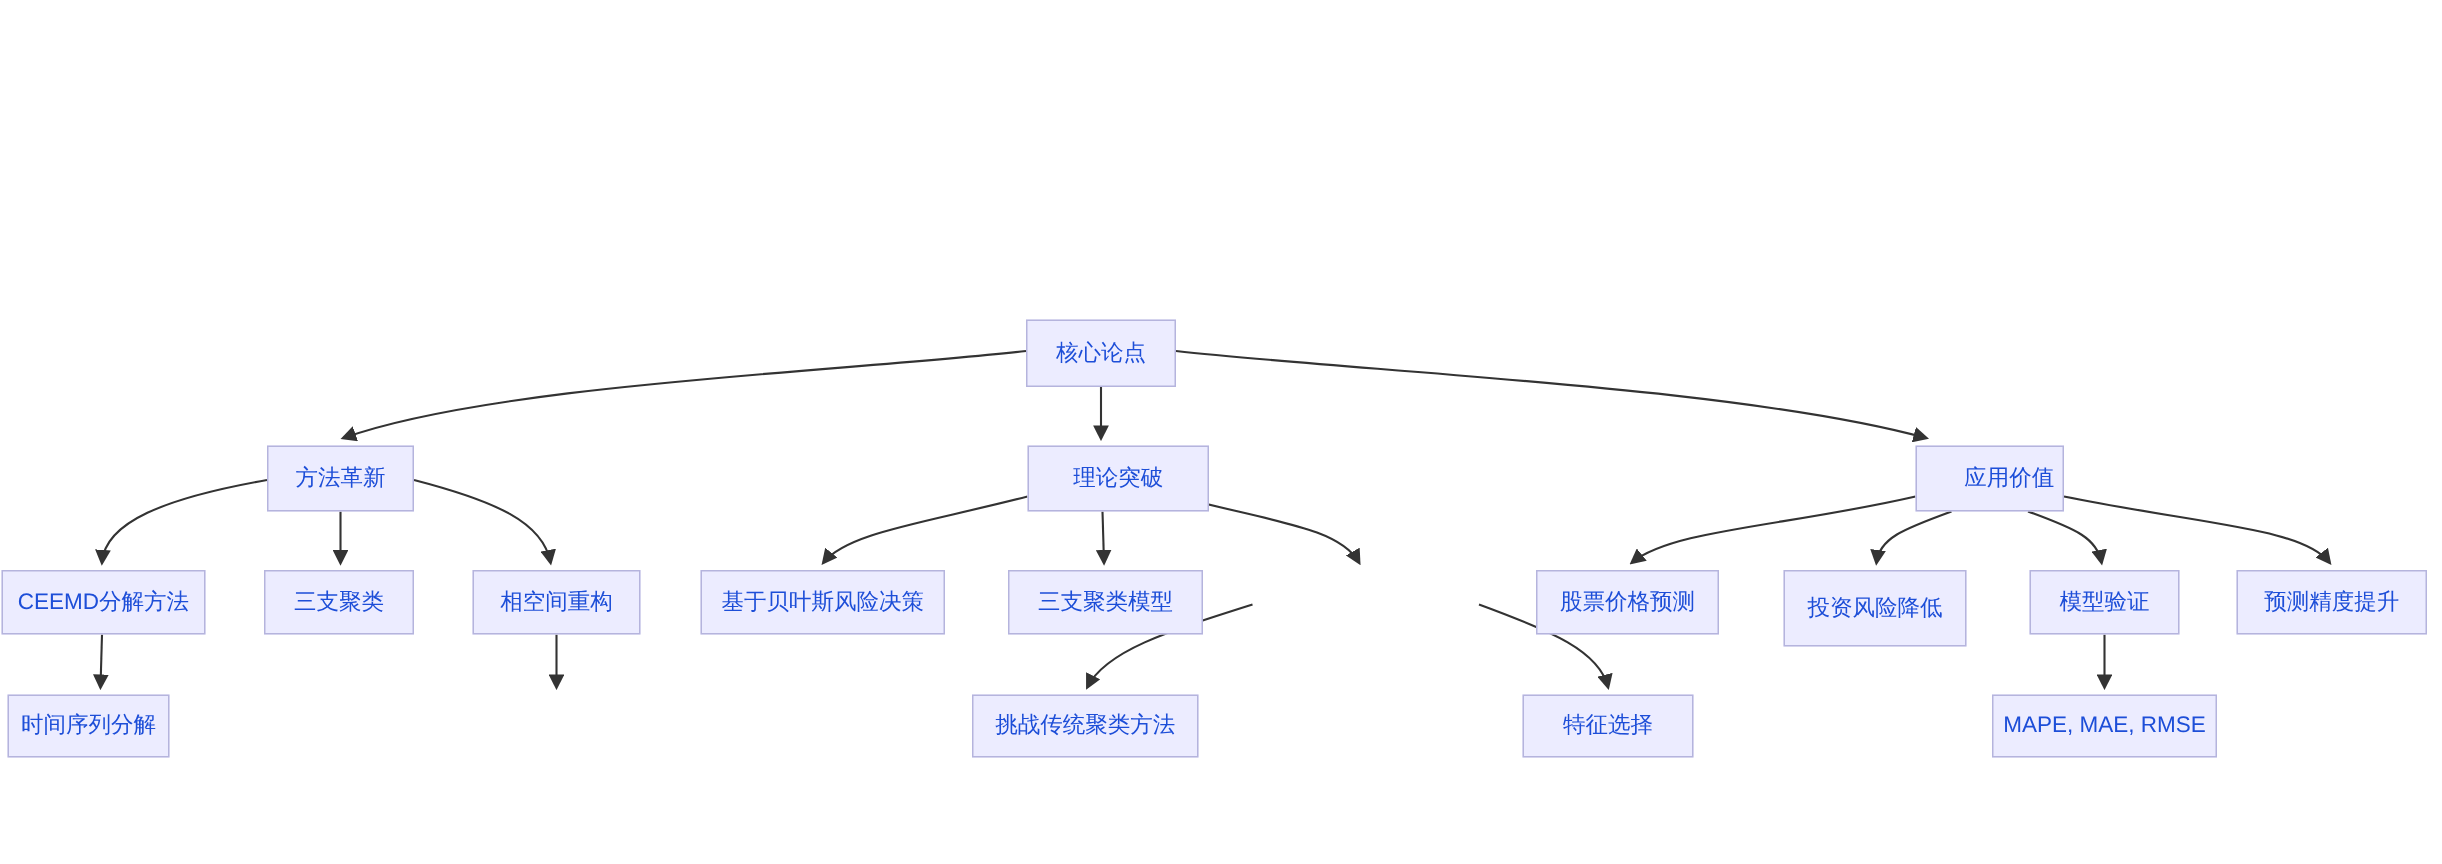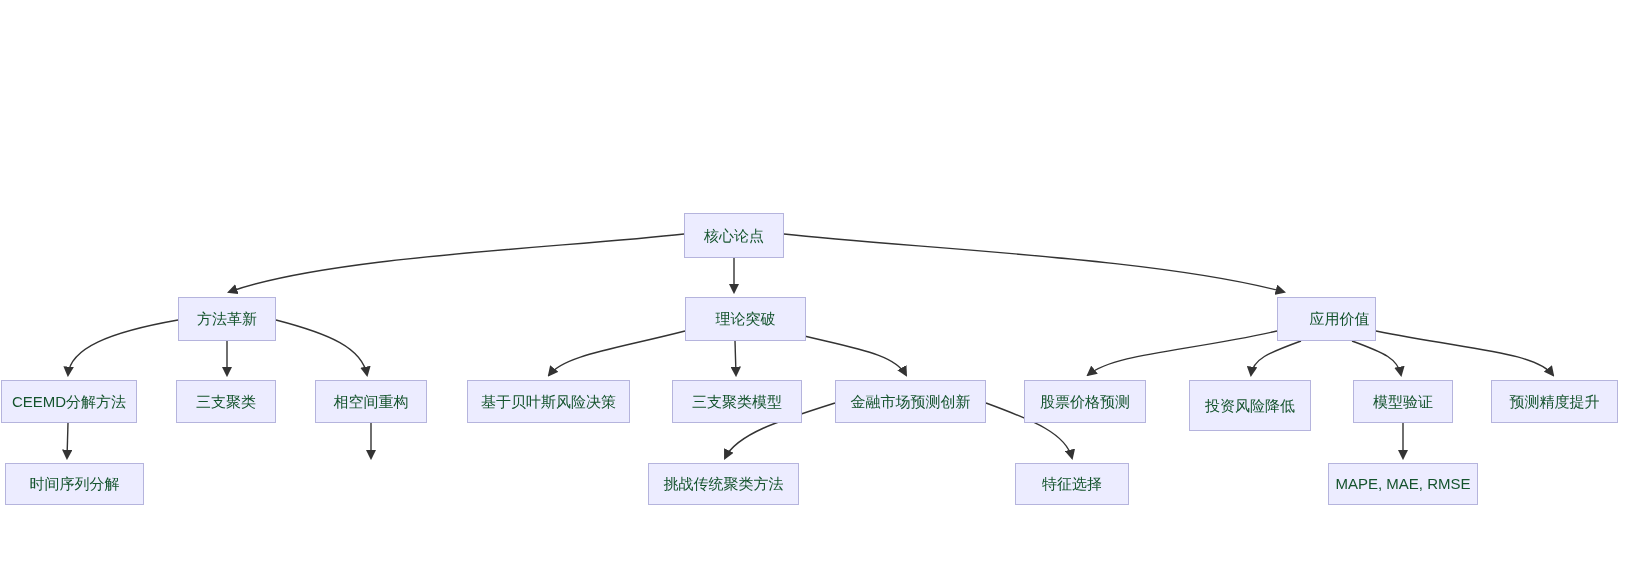--- a/index.html
+++ b/index.html
@@ -25,21 +25,21 @@
     left: 0; top: 0;
     width: 1628px;
     height: 576px;
     pointer-events: none;
   }
   .node {
     position: absolute;
     box-sizing: border-box;
     background: #ECECFF;
     border: 1px solid #b5b4dd;
-    color: #14532d;
+    color: #1d4ed8;
     display: flex;
     align-items: center;
     justify-content: center;
     font-size: 15px;
     line-height: 1.2;
     white-space: nowrap;
   }
 </style>
 </head>
 <body>
@@ -96,37 +96,34 @@
   </div>
   <div class="node" style="left:315px; top:380px; width:112px; height:43px;">
     <span>相空间重构</span>
   </div>
   <div class="node" style="left:467px; top:380px; width:163px; height:43px;">
     <span>基于贝叶斯风险决策</span>
   </div>
   <div class="node" style="left:672px; top:380px; width:130px; height:43px;">
     <span>三支聚类模型</span>
   </div>
-  <div class="node" style="left:835px; top:380px; width:151px; height:43px;">
-    <span>金融市场预测创新</span>
-  </div>
   <div class="node" style="left:1024px; top:380px; width:122px; height:43px;">
     <span>股票价格预测</span>
   </div>
   <div class="node" style="left:1189px; top:380px; width:122px; height:51px;">
     <span>投资风险降低</span>
   </div>
   <div class="node" style="left:1353px; top:380px; width:100px; height:43px;">
     <span>模型验证</span>
   </div>
   <div class="node" style="left:1491px; top:380px; width:127px; height:43px;">
     <span>预测精度提升</span>
   </div>
 
-  <div class="node" style="left:5px; top:463px; width:139px; height:42px;">
+  <div class="node" style="left:5px; top:463px; width:108px; height:42px;">
     <span>时间序列分解</span>
   </div>
   <div class="node" style="left:648px; top:463px; width:151px; height:42px;">
     <span>挑战传统聚类方法</span>
   </div>
   <div class="node" style="left:1015px; top:463px; width:114px; height:42px;">
     <span>特征选择</span>
   </div>
   <div class="node" style="left:1328px; top:463px; width:150px; height:42px;">
     <span>MAPE, MAE, RMSE</span>

